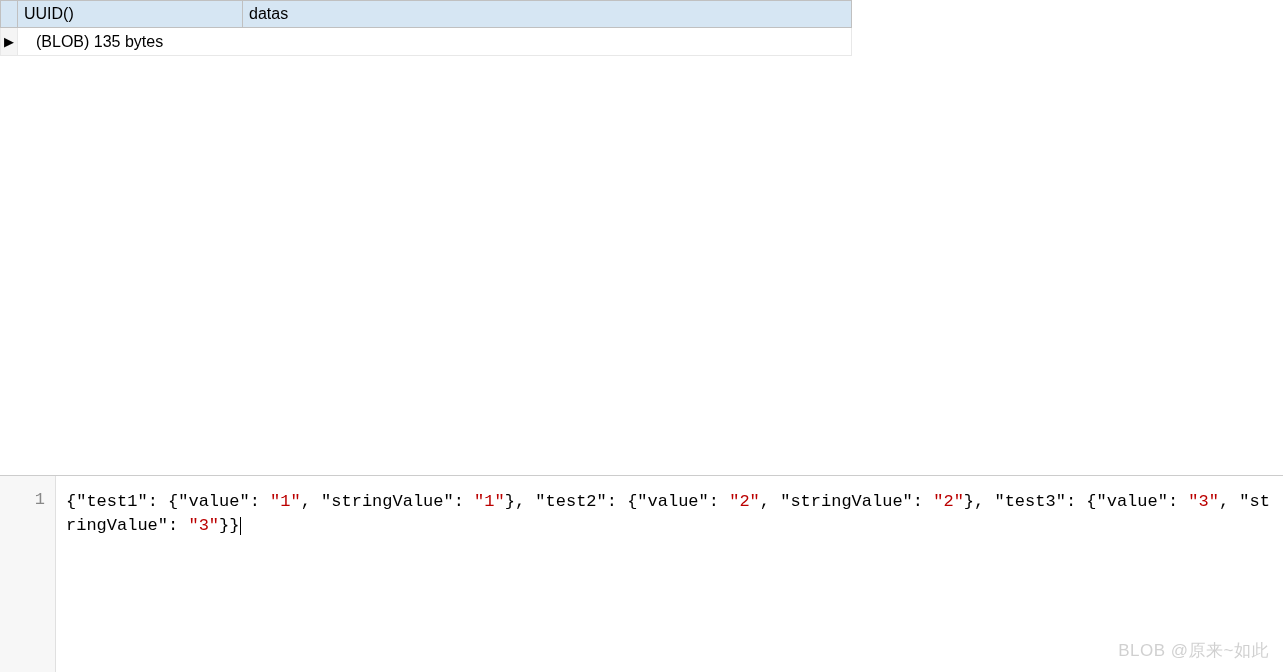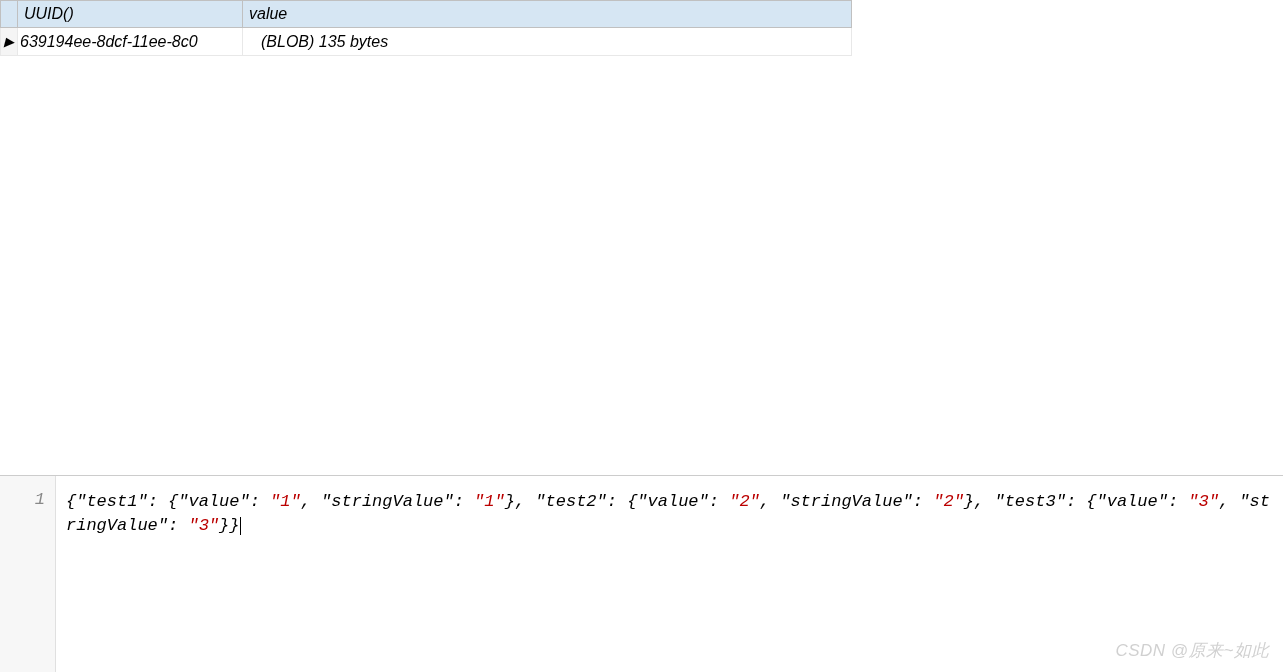--- a/index.html
+++ b/index.html
@@ -1,19 +1,18 @@
 <!DOCTYPE html>
 <html><head>
   <meta charset="utf-8">
   <style>
     * {
       margin: 0;
       padding: 0;
       box-sizing: border-box;
-      font-style: italic;
     }
     body {
       font-family: Arial, sans-serif;
       font-size: 16px;
       background: #ffffff;
       width: 1283px;
       height: 672px;
       position: relative;
       overflow: hidden;
     }
@@ -146,31 +145,30 @@
       letter-spacing: 0.5px;
     }
   </style>
 </head>
 <body>
 
 <div class="grid-container">
   <div class="grid-header">
     <div class="grid-header-cell rowmarker"></div>
     <div class="grid-header-cell col1">UUID()</div>
-    <div class="grid-header-cell col2">value</div>
+    <div class="grid-header-cell col2">datas</div>
   </div>
   <div class="grid-row">
     <div class="grid-cell rowmarker">
       <span class="marker">▶</span>
     </div>
-    <div class="grid-cell col1">639194ee-8dcf-11ee-8c0</div>
     <div class="grid-cell col2">(BLOB) 135 bytes</div>
   </div>
 </div>
 
 <div class="code-panel">
   <div class="code-gutter">
     <div>1</div>
   </div>
   <div class="code-content" id="json-content"><span class="json-punct">{</span><span class="json-key">"test1"</span><span class="json-punct">: {</span><span class="json-key">"value"</span><span class="json-punct">: </span><span class="json-string">"1"</span><span class="json-punct">, </span><span class="json-key">"stringValue"</span><span class="json-punct">: </span><span class="json-string">"1"</span><span class="json-punct">}, </span><span class="json-key">"test2"</span><span class="json-punct">: {</span><span class="json-key">"value"</span><span class="json-punct">: </span><span class="json-string">"2"</span><span class="json-punct">, </span><span class="json-key">"stringValue"</span><span class="json-punct">: </span><span class="json-string">"2"</span><span class="json-punct">}, </span><span class="json-key">"test3"</span><span class="json-punct">: {</span><span class="json-key">"value"</span><span class="json-punct">: </span><span class="json-string">"3"</span><span class="json-punct">, </span><span class="json-key">"stringValue"</span><span class="json-punct">: </span><span class="json-string">"3"</span><span class="json-punct">}}</span><span class="cursor-caret"></span></div>
 </div>
 
-<div class="watermark">CSDN @原来~如此</div>
+<div class="watermark">BLOB @原来~如此</div>
 
 </body></html>

